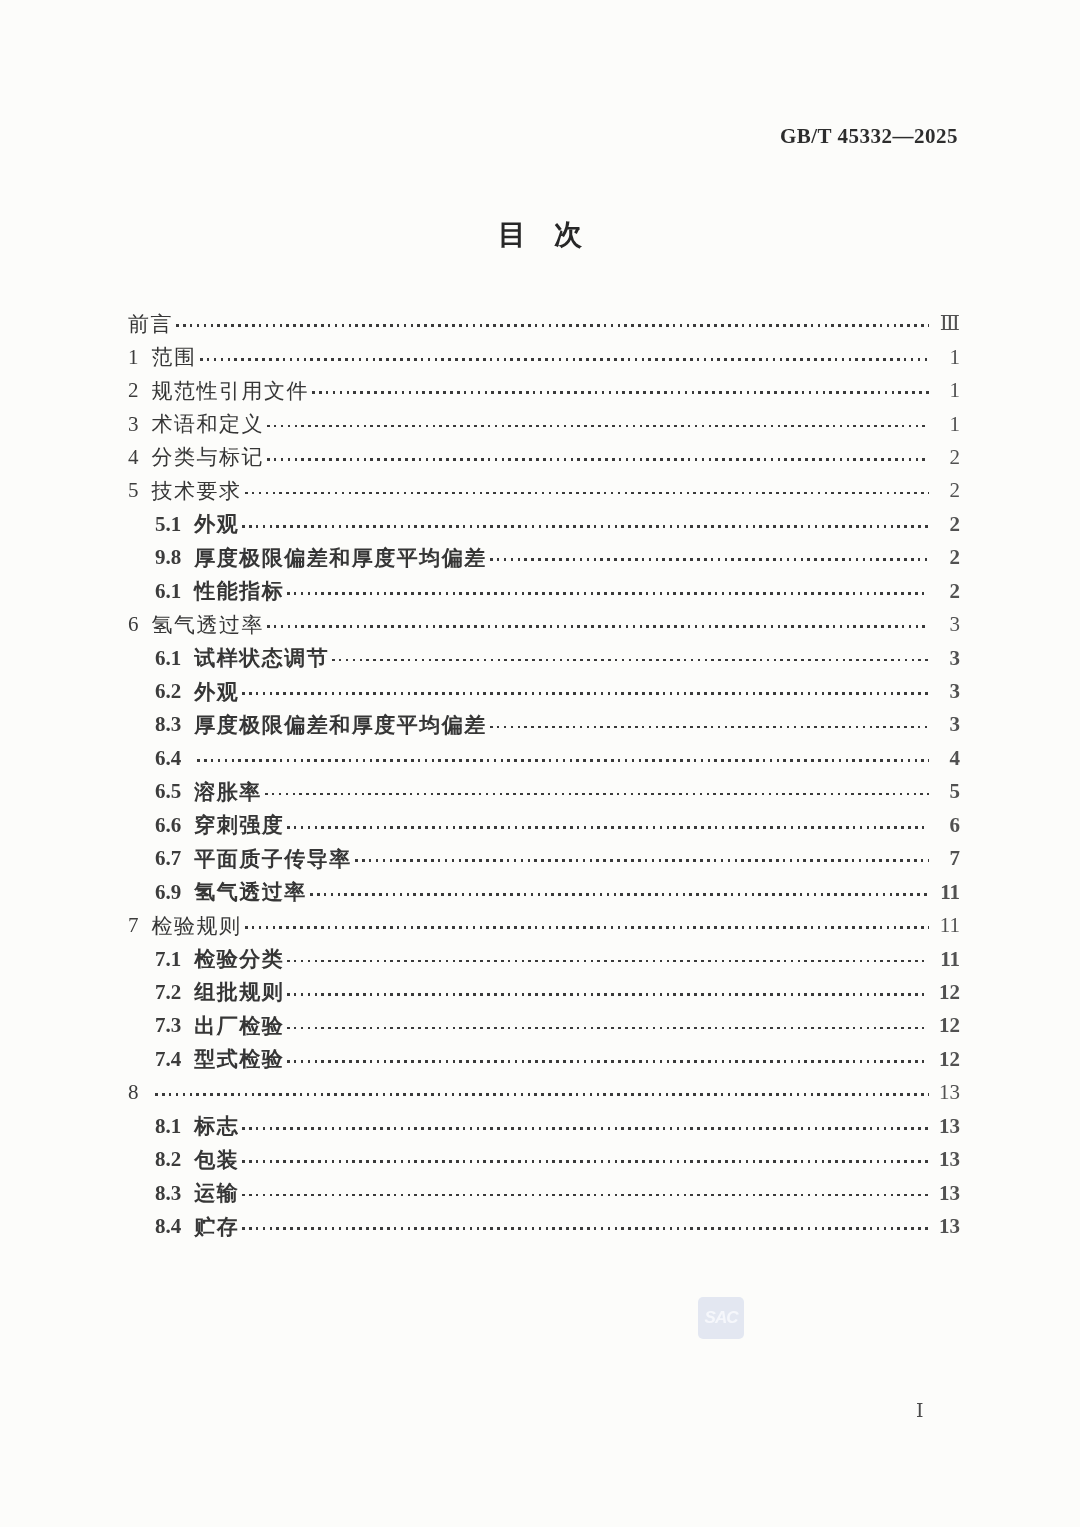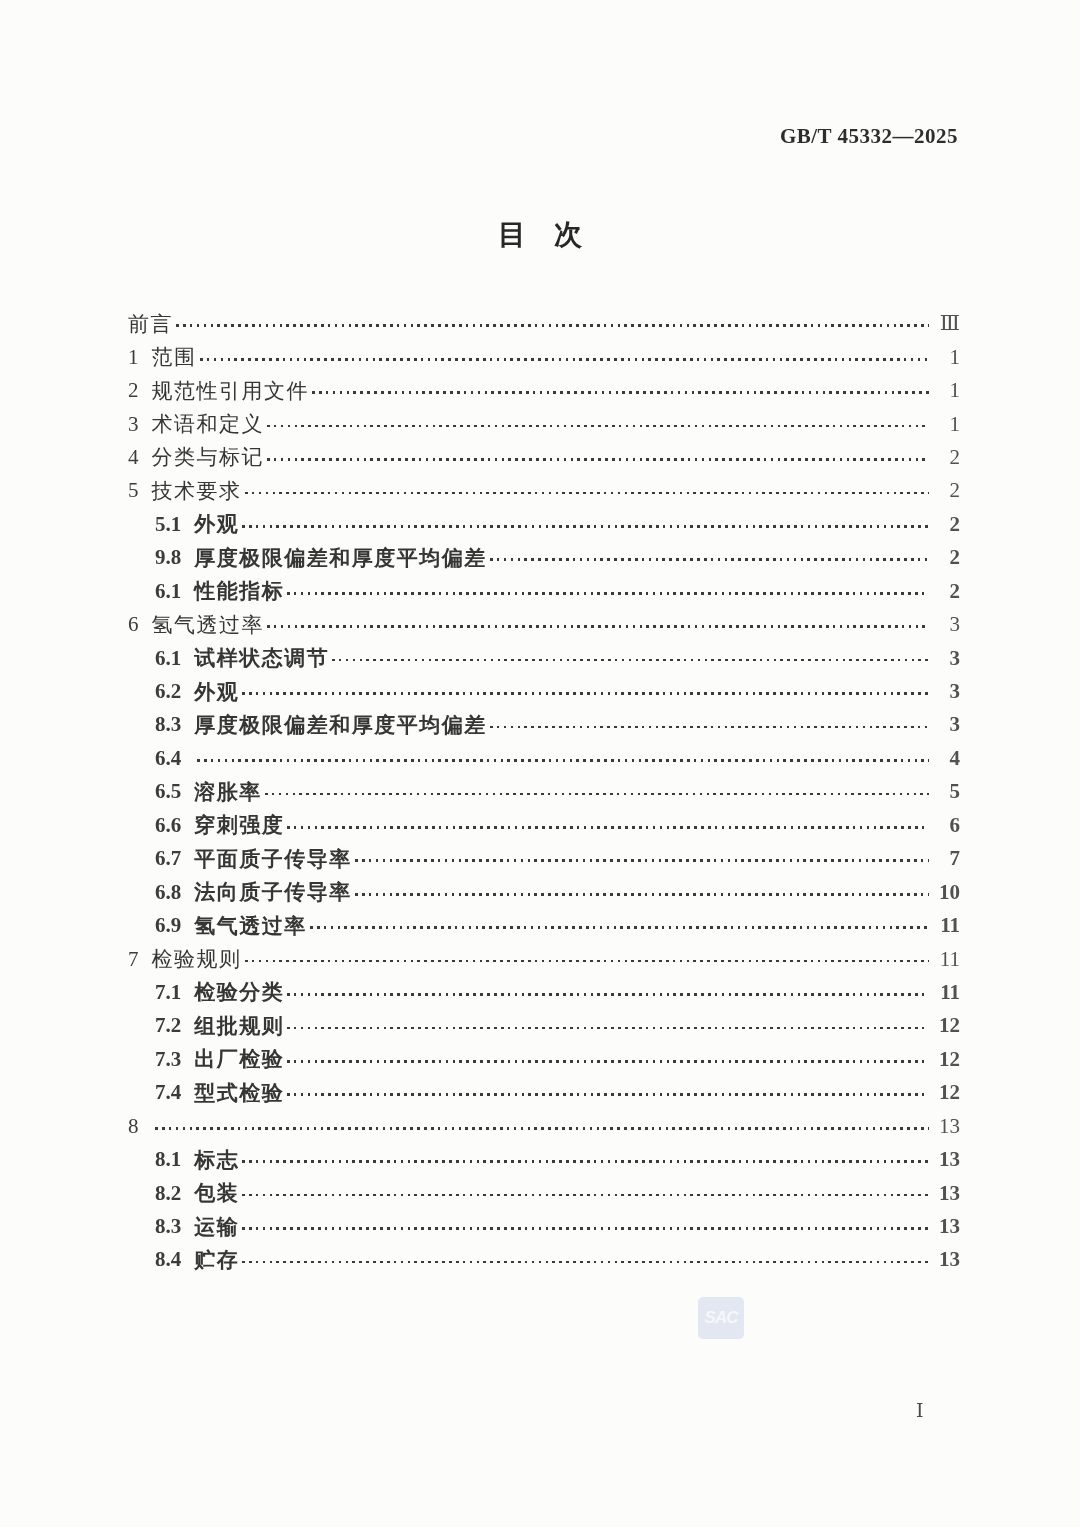--- a/index.html
+++ b/index.html
@@ -208,26 +208,20 @@
       <span class="toc-dots"></span>
       <span class="toc-page">6</span>
     </div>
       <div class="toc-row sub">
       <span class="toc-num">6.7</span>
       <span class="toc-label">平面质子传导率</span>
       <span class="toc-dots"></span>
       <span class="toc-page">7</span>
     </div>
       <div class="toc-row sub">
-      <span class="toc-num">6.8</span>
-      <span class="toc-label">法向质子传导率</span>
-      <span class="toc-dots"></span>
-      <span class="toc-page">10</span>
-    </div>
-      <div class="toc-row sub">
       <span class="toc-num">6.9</span>
       <span class="toc-label">氢气透过率</span>
       <span class="toc-dots"></span>
       <span class="toc-page">11</span>
     </div>
       <div class="toc-row">
       <span class="toc-num">7</span>
       <span class="toc-label">检验规则</span>
       <span class="toc-dots"></span>
       <span class="toc-page">11</span>

